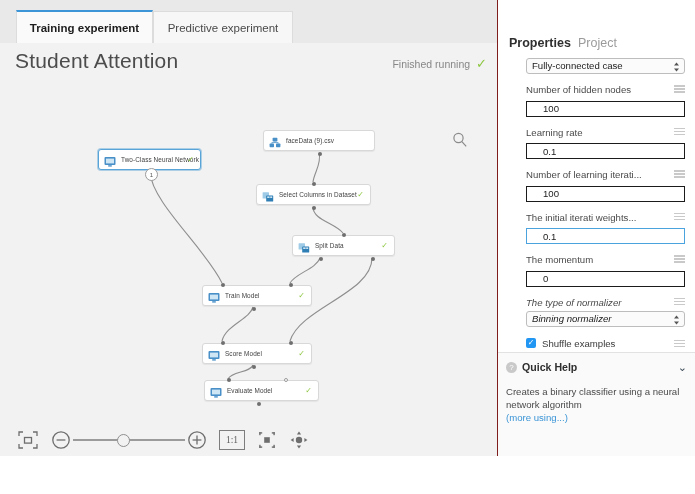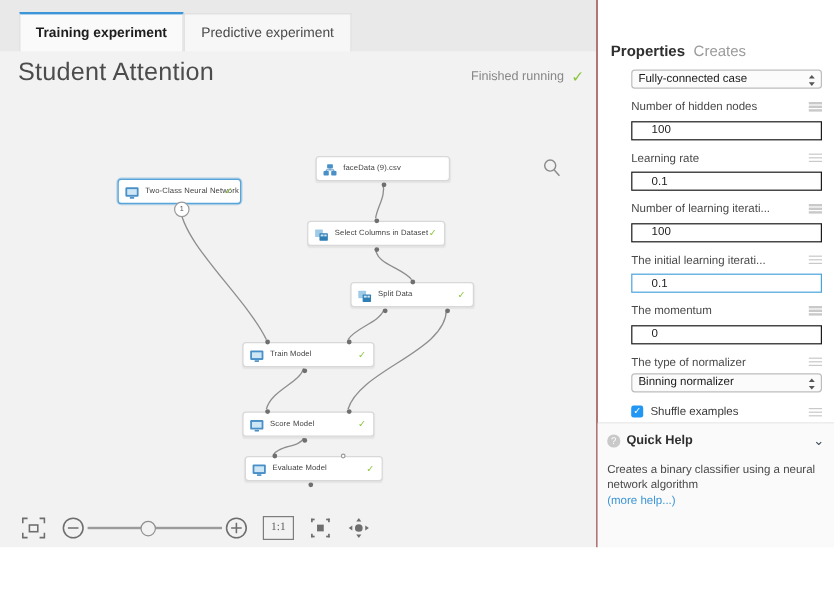--- a/index.html
+++ b/index.html
@@ -308,21 +308,21 @@
           </g>
         </svg>
       </div>
     </div>
   </div>
 
   <div id="panel">
 
     <div id="panel-head">
       <span id="ph-properties">Properties</span>
-      <span id="ph-project">Creates</span>
+      <span id="ph-project">Project</span>
     </div>
 
     <div id="panel-collapse">❯</div>
 
     <div id="fields">
 
       <div class="fgroup" style="margin-top:0;">
         <div class="fselect">
           <span>Fully-connected case</span>
           <svg class="spin" viewBox="0 0 7 10">
@@ -356,40 +356,40 @@
         <div class="flabel">Number of learning iterati...</div>
         <div class="fhandle" style="top:1px;">
             <i></i>
             <i></i>
             <i></i>
           </div>
         <input class="finput" value="100" style="">
       </div>
 
       <div class="fgroup" style="margin-top:10px;">
-        <div class="flabel">The initial learning iterati...</div>
+        <div class="flabel">The initial iterati weights...</div>
         <div class="fhandle" style="top:1px;">
             <i></i>
             <i></i>
             <i></i>
           </div>
         <input class="finput focused" value="0.1" style="">
       </div>
 
       <div class="fgroup" style="margin-top:10px;">
         <div class="flabel">The momentum</div>
         <div class="fhandle" style="top:1px;">
             <i></i>
             <i></i>
             <i></i>
           </div>
         <input class="finput" value="0" style="">
       </div>
 
-      <div class="fgroup" style="margin-top:10px;">
+      <div class="fgroup" style="margin-top:10px;font-style:italic;">
         <div class="flabel">The type of normalizer</div>
         <div class="fhandle" style="top:1px;">
             <i></i>
             <i></i>
             <i></i>
           </div>
         <div class="fselect">
           <span>Binning normalizer</span>
           <svg class="spin" viewBox="0 0 7 10">
             <path d="M3.5,0.4 L6,3.4 H1 Z" fill="#555"></path>
@@ -415,17 +415,17 @@
 
     <div id="quickhelp">
       <div id="qh-head">
         <span id="qh-qmark">?</span>
         <span id="qh-title">Quick Help</span>
       </div>
       <div id="qh-chevron">⌄</div>
       <div id="qh-body">
         <span>Creates a binary classifier using a neural network algorithm</span>
         <br>
-        <span id="qh-more">(more help...)</span>
+        <span id="qh-more">(more using...)</span>
       </div>
     </div>
   </div>
 </div>
 
 </body></html>

